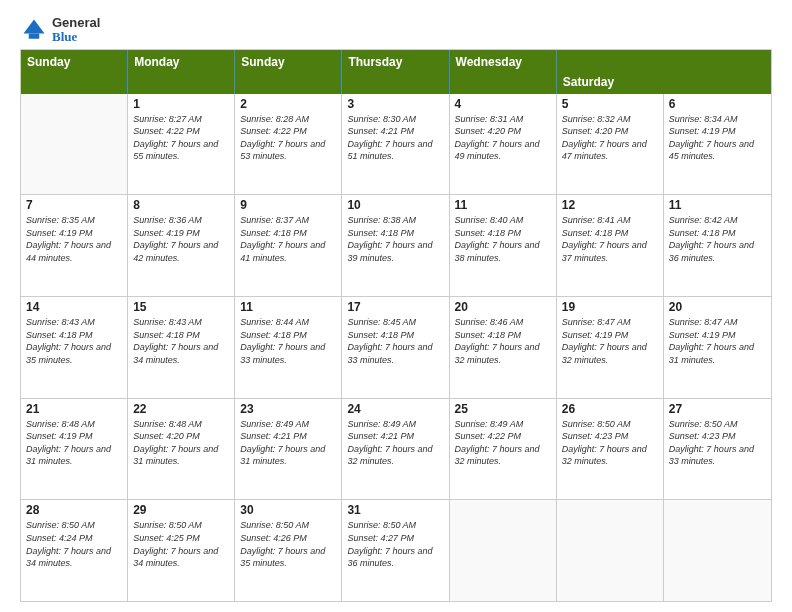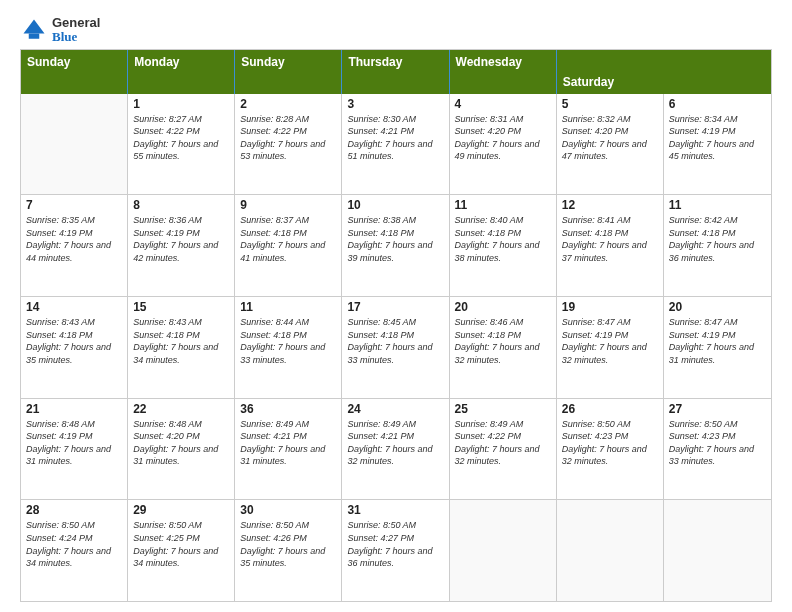--- a/index.html
+++ b/index.html
@@ -228,21 +228,21 @@
         <div class="cal-week">
           <div class="cal-cell">
             <div class="day-num">21</div>
             <div class="day-info">Sunrise: 8:48 AM<br>Sunset: 4:19 PM<br>Daylight: 7 hours and 31 minutes.</div>
           </div>
           <div class="cal-cell">
             <div class="day-num">22</div>
             <div class="day-info">Sunrise: 8:48 AM<br>Sunset: 4:20 PM<br>Daylight: 7 hours and 31 minutes.</div>
           </div>
           <div class="cal-cell">
-            <div class="day-num">36</div>
+            <div class="day-num">23</div>
             <div class="day-info">Sunrise: 8:49 AM<br>Sunset: 4:21 PM<br>Daylight: 7 hours and 31 minutes.</div>
           </div>
           <div class="cal-cell">
             <div class="day-num">24</div>
             <div class="day-info">Sunrise: 8:49 AM<br>Sunset: 4:21 PM<br>Daylight: 7 hours and 32 minutes.</div>
           </div>
           <div class="cal-cell">
             <div class="day-num">25</div>
             <div class="day-info">Sunrise: 8:49 AM<br>Sunset: 4:22 PM<br>Daylight: 7 hours and 32 minutes.</div>
           </div>

